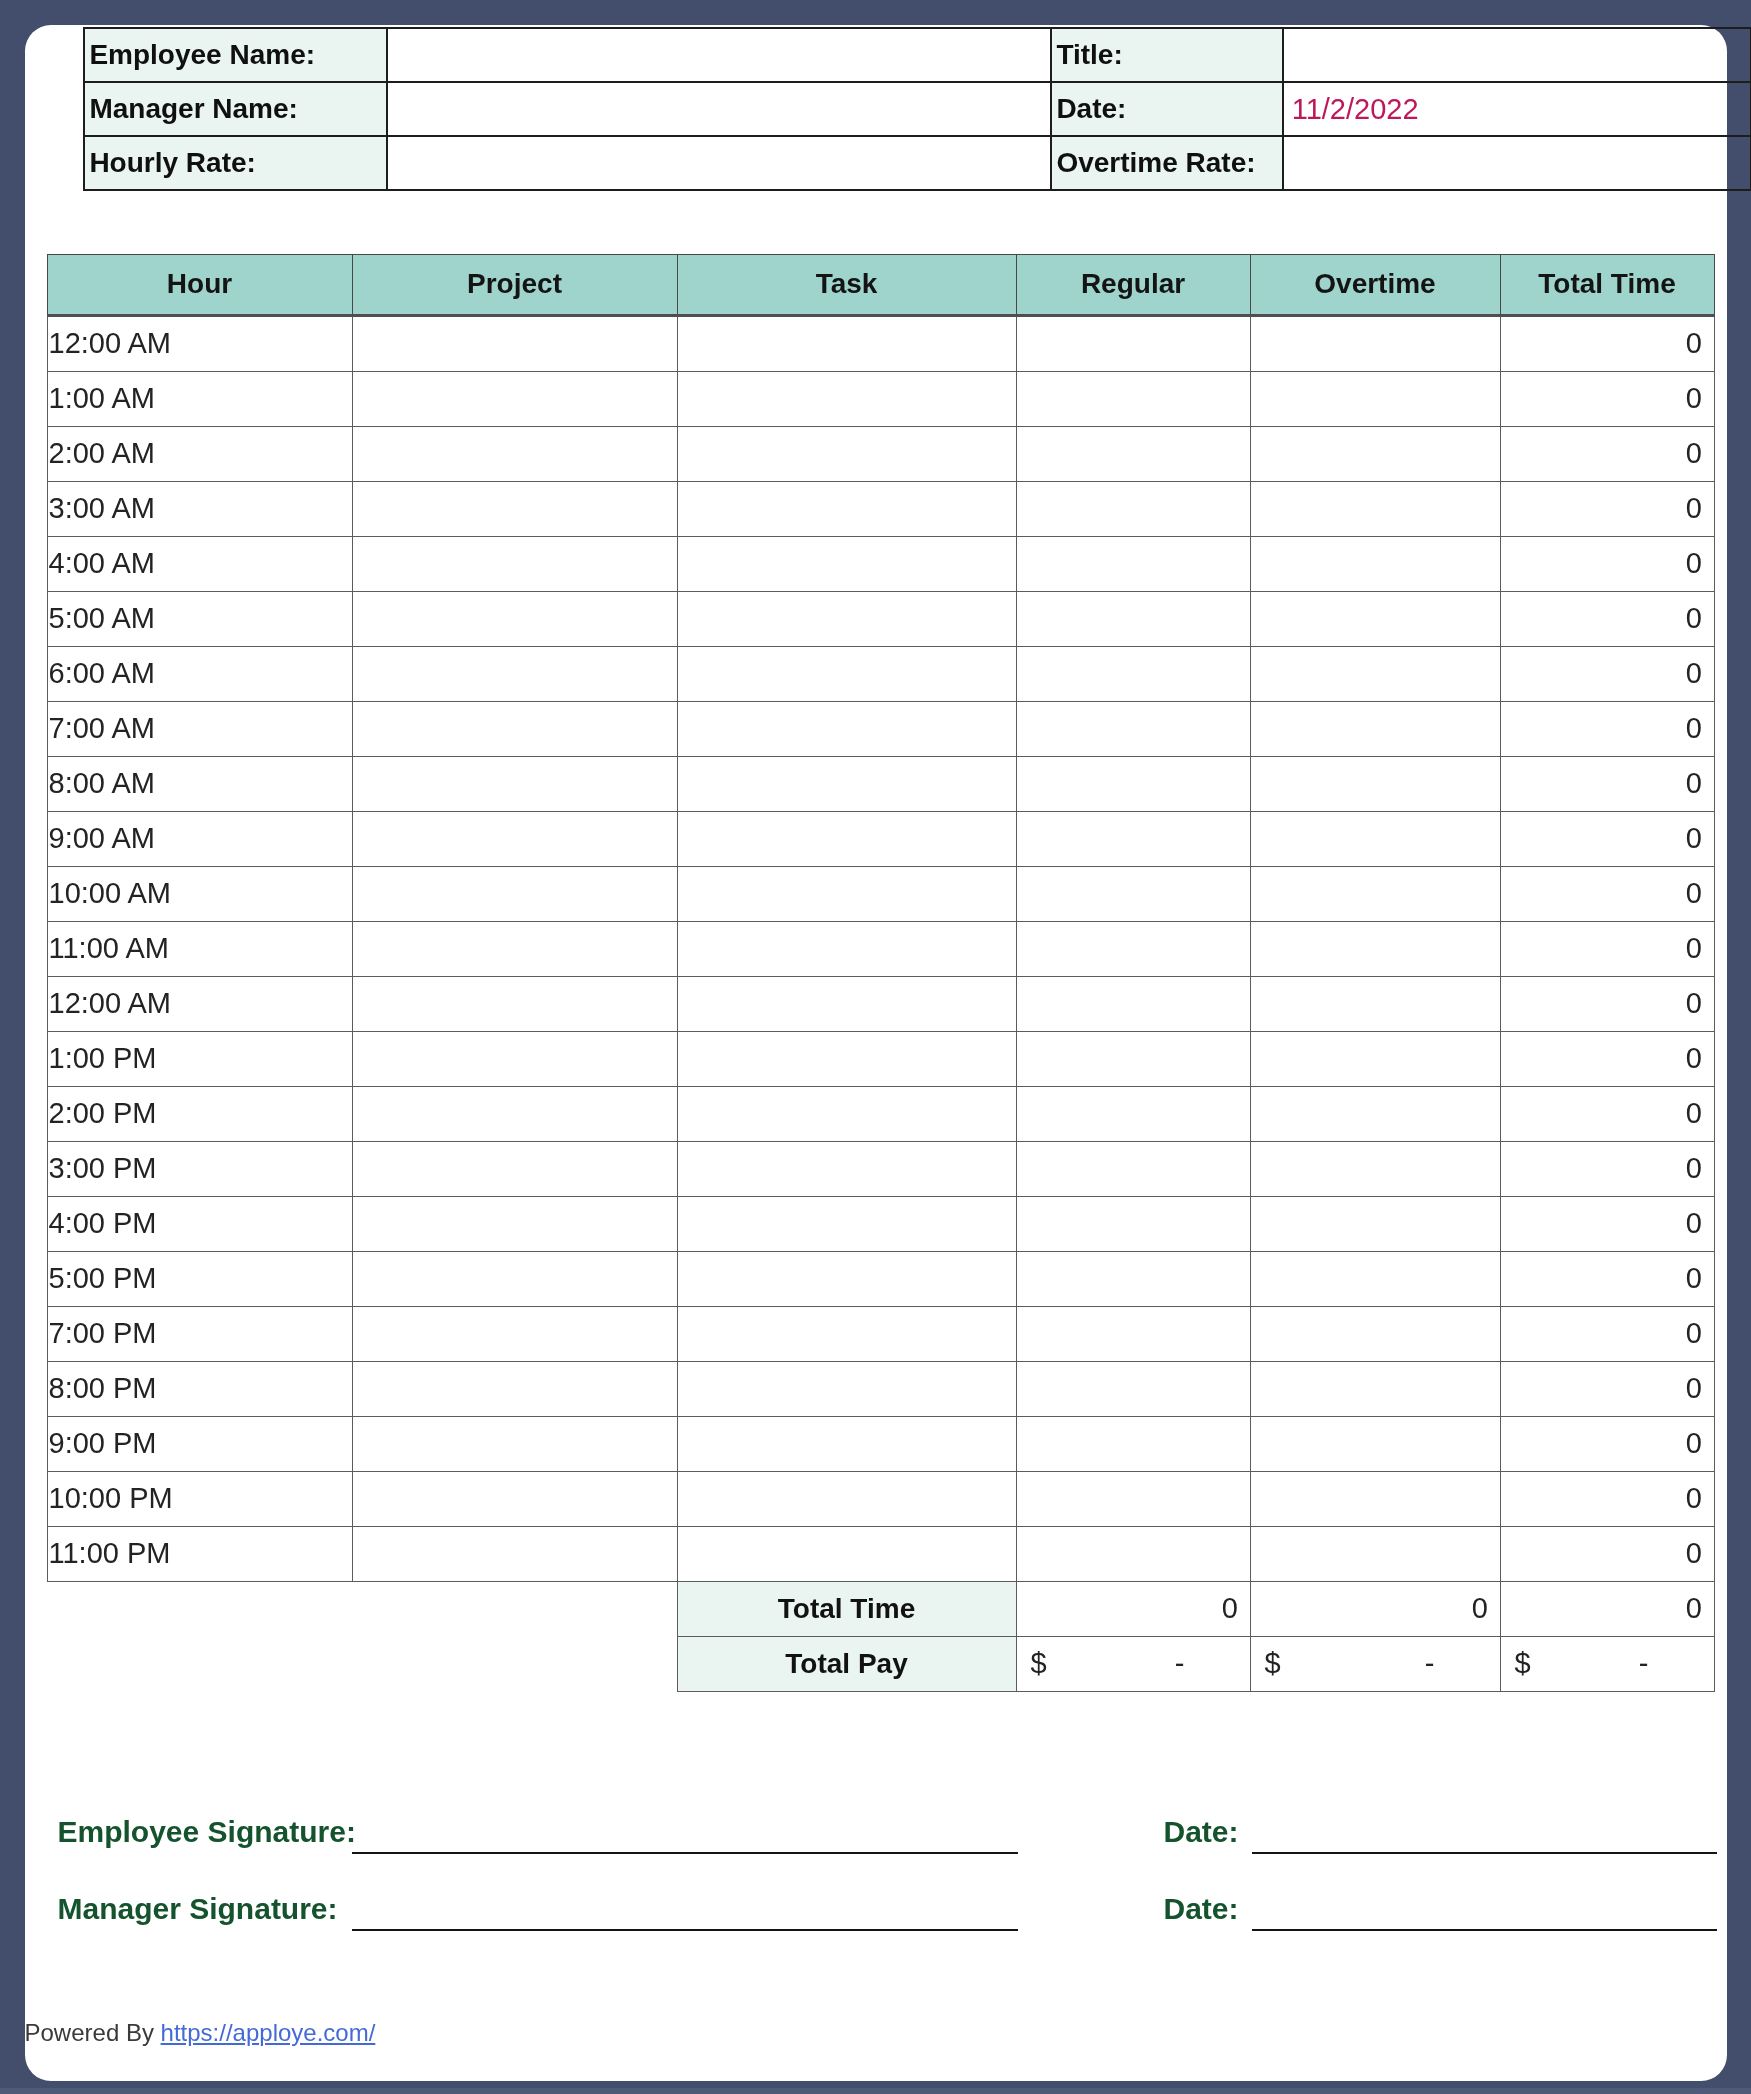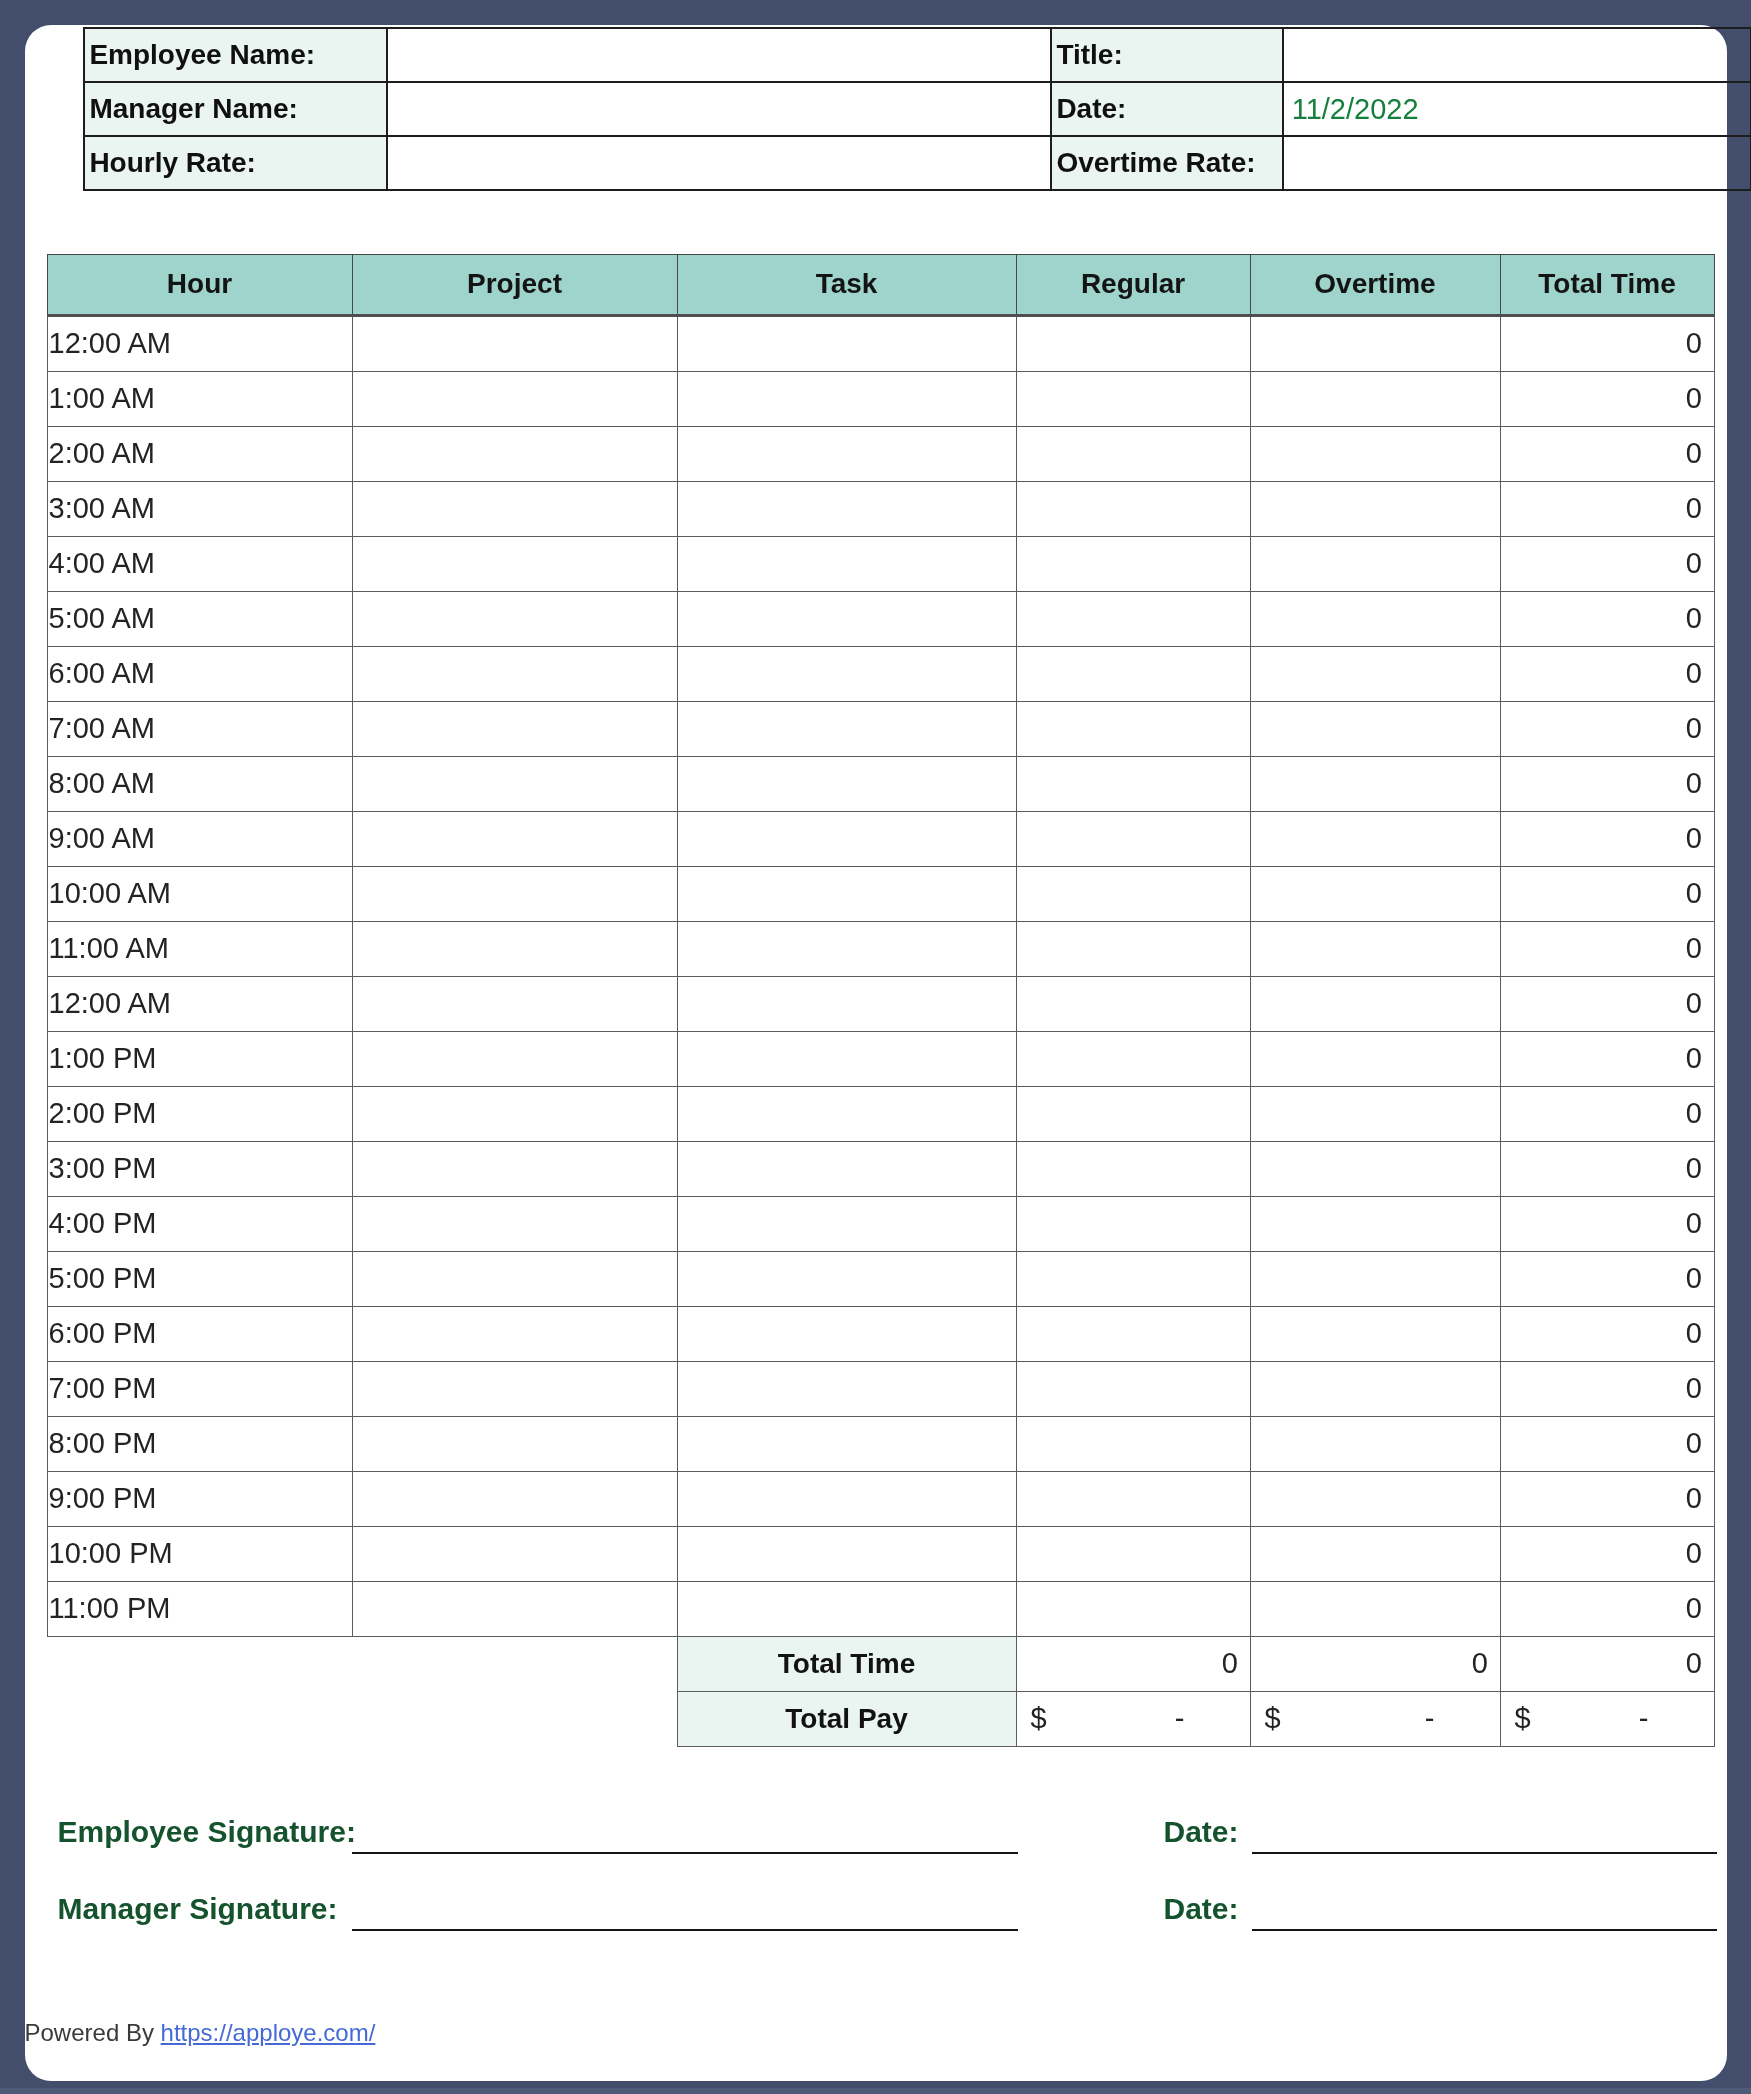--- a/index.html
+++ b/index.html
@@ -20,21 +20,21 @@
     background: #ffffff; border-radius: 26px;
   }
 
   
   .info-table {
     position: absolute; left: 22px; top: 2.5px; width: 1668px;
     border-collapse: collapse; table-layout: fixed; margin-left: 36px;
   }
   .info-table td { border: 2.5px solid #1d1d1d; height: 52px; vertical-align: middle; overflow: hidden; }
   .info-table td.ilabel { background: #eaf5f2; font-weight: bold; font-size: 28px; color: #101010; padding: 0 4.9px; white-space: nowrap; }
-  .info-table td.ivalue { font-size: 29px; color: #15803d; padding: 0 8.2px; }
+  .info-table td.ivalue { font-size: 29px; color: #be185d; padding: 0 8.2px; }
 
   
   .main-table {
     position: absolute; left: 22px; top: 229px; width: 1668px;
     border-collapse: collapse; table-layout: fixed;
   }
   .main-table th {
     background: #9ed4cb; height: 57px; font-size: 28px; font-weight: bold;
     color: #141414; border: 1.6px solid #484848; border-bottom: 3.3px solid #4f4f4f;
     text-align: center; vertical-align: middle; margin-left: 20px;
@@ -250,28 +250,20 @@
           <tr>
             <td class="hour-cell">4:00 PM</td>
             <td class="input-cell"></td>
             <td class="input-cell"></td>
             <td class="input-cell"></td>
             <td class="input-cell"></td>
             <td class="num-cell">0</td>
           </tr>
           <tr>
             <td class="hour-cell">5:00 PM</td>
-            <td class="input-cell"></td>
-            <td class="input-cell"></td>
-            <td class="input-cell"></td>
-            <td class="input-cell"></td>
-            <td class="num-cell">0</td>
-          </tr>
-          <tr>
-            <td class="hour-cell">6:00 PM</td>
             <td class="input-cell"></td>
             <td class="input-cell"></td>
             <td class="input-cell"></td>
             <td class="input-cell"></td>
             <td class="num-cell">0</td>
           </tr>
           <tr>
             <td class="hour-cell">7:00 PM</td>
             <td class="input-cell"></td>
             <td class="input-cell"></td>

